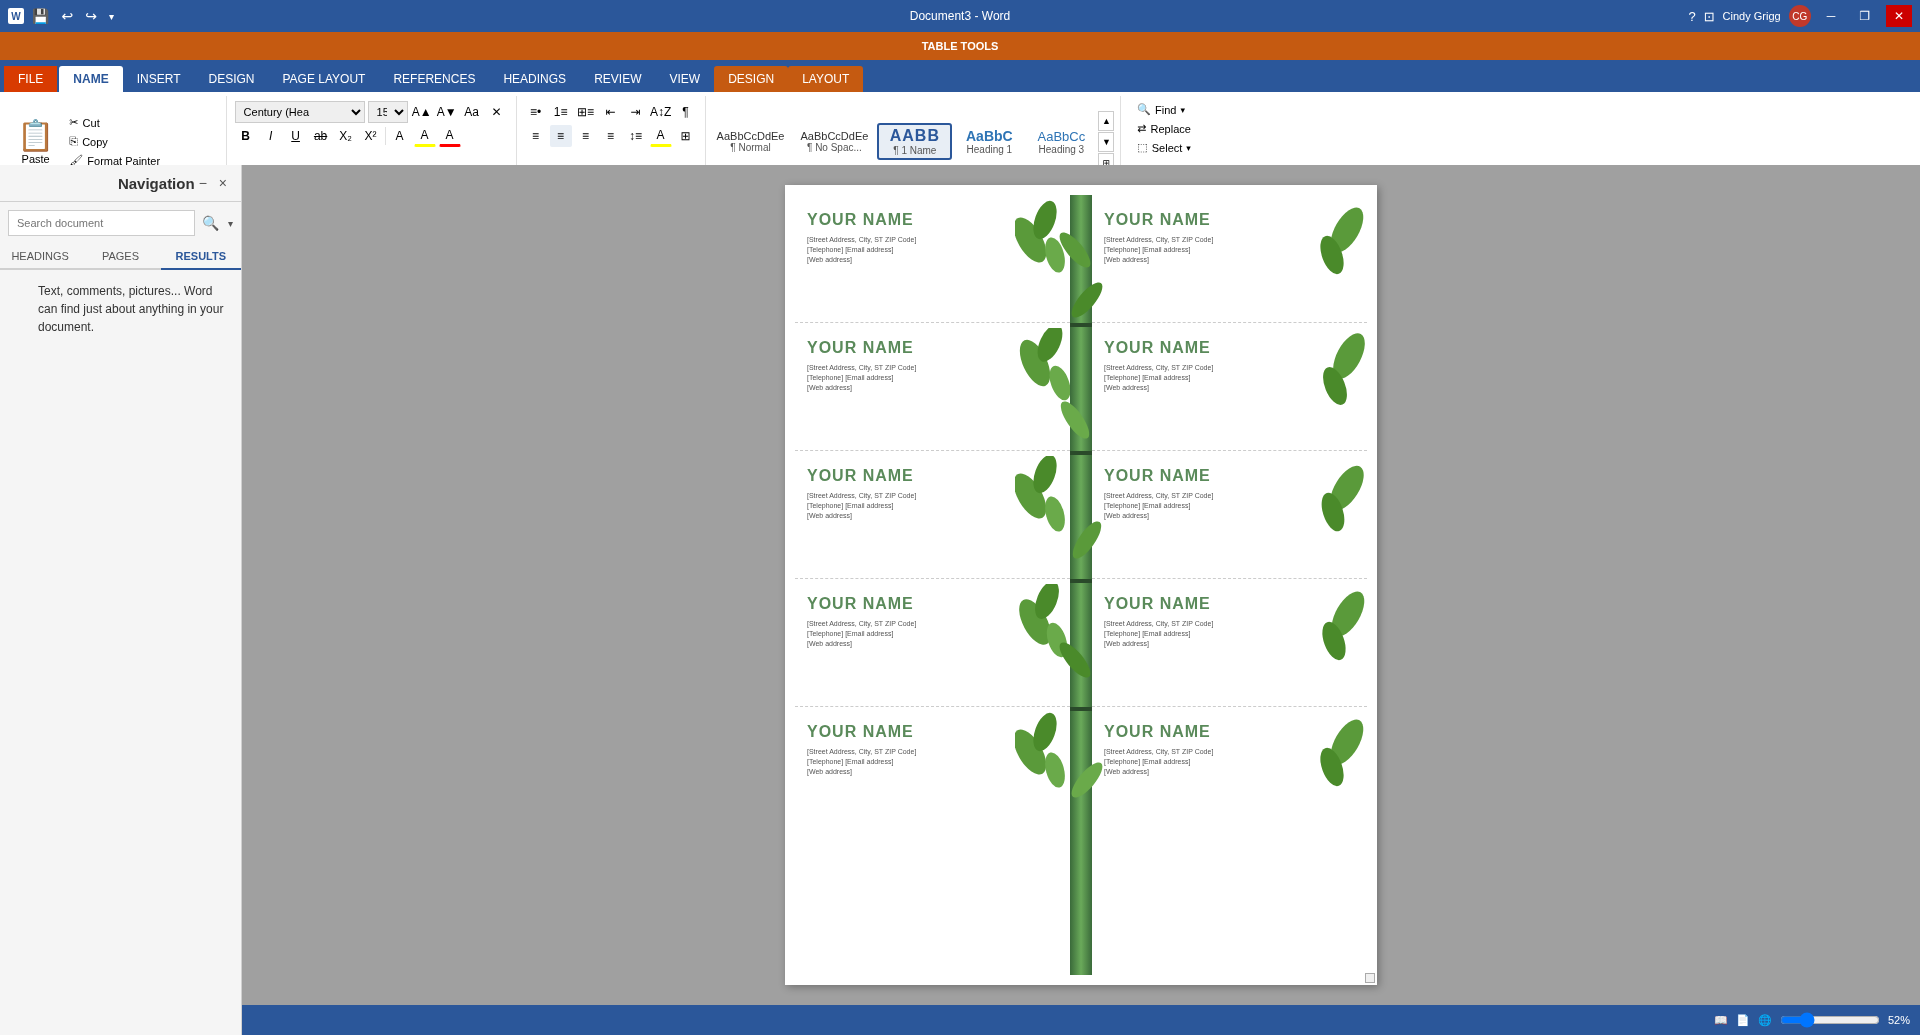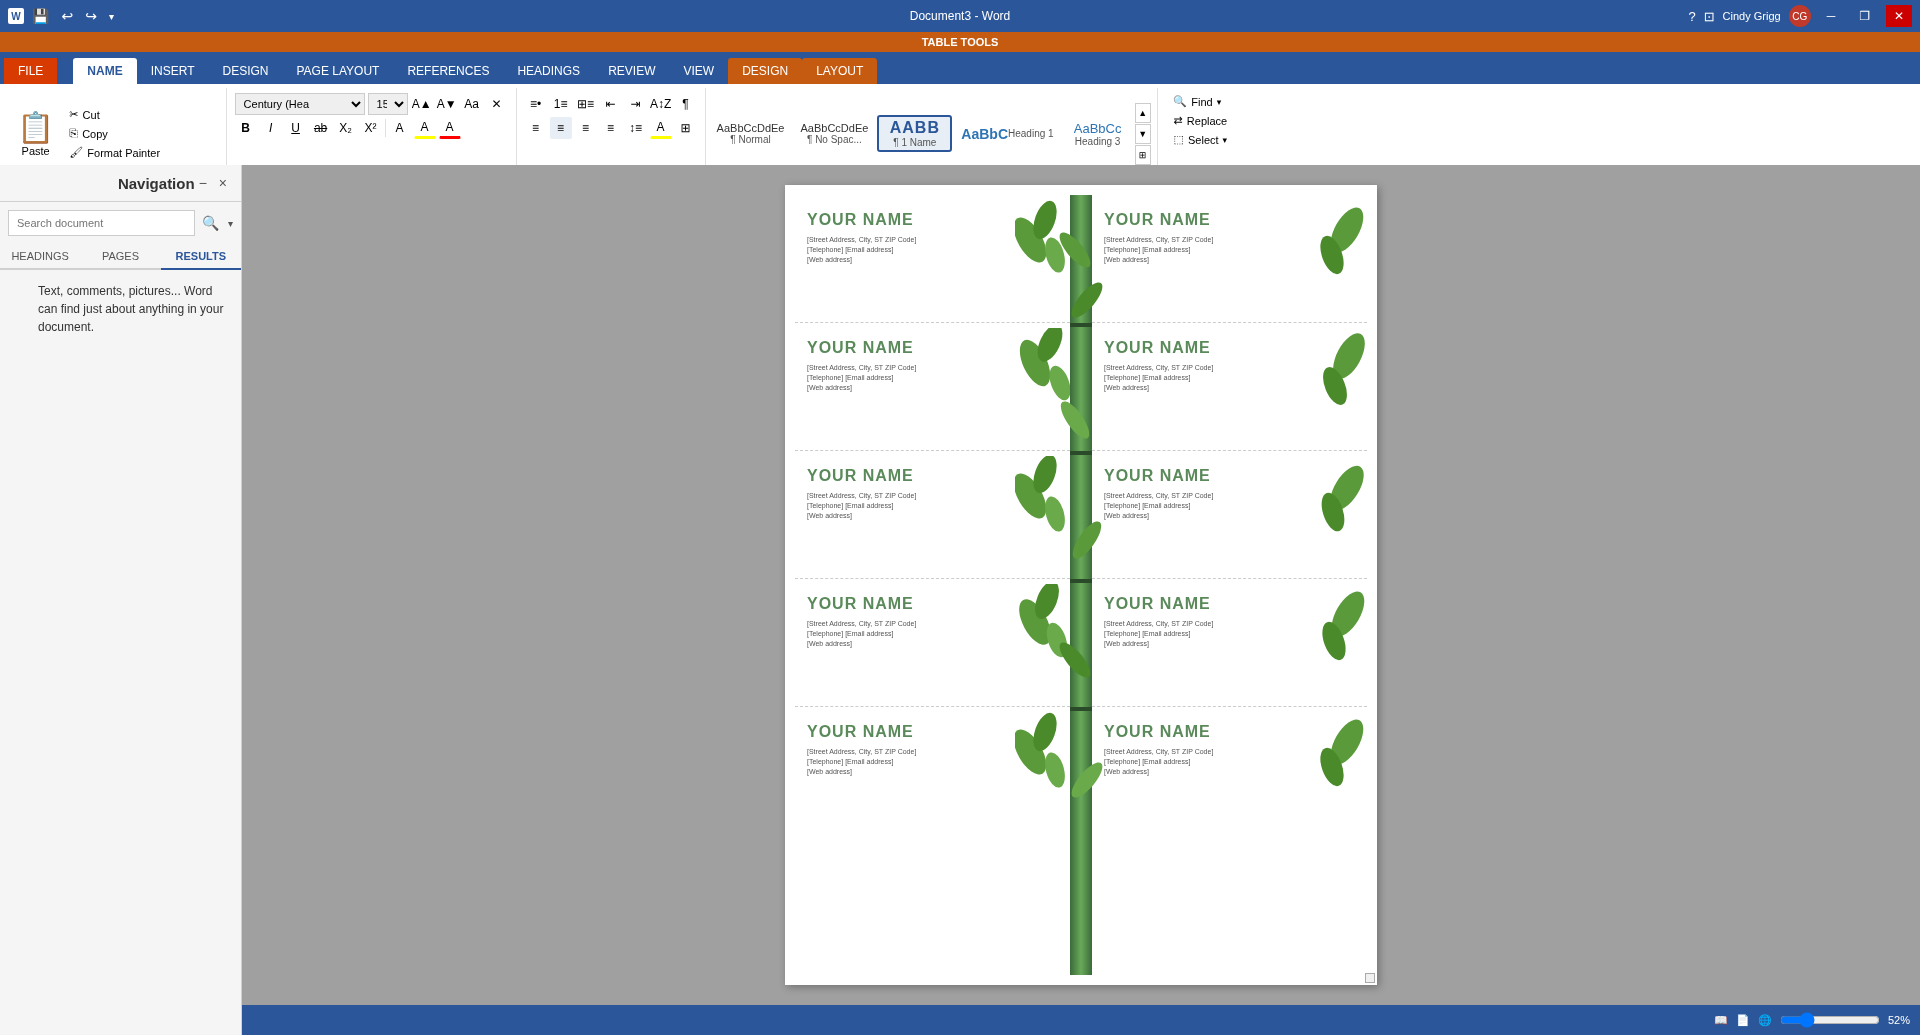--- a/index.html
+++ b/index.html
@@ -30,23 +30,23 @@
       padding-left: 4px;
     }
     .ribbon-tab {
       padding: 6px 14px;
       font-size: 12px;
       cursor: pointer;
       color: white;
       border-radius: 3px 3px 0 0;
     }
     .ribbon-tab.active { background: #fff; color: #2b579a; font-weight: bold; }
-    .ribbon-tab.file { background: #d83b01; color: white; margin-right: 16px; border-radius: 0; }
+    .ribbon-tab.file { background: #d83b01; color: white; margin-right: 2px; border-radius: 0; }
     .table-tools-bar {
-      height: 20px;
+      height: 28px;
       background: #c55a11;
       display: flex;
       align-items: center;
       justify-content: center;
     }
     .table-tools-bar span { color: white; font-size: 11px; font-weight: bold; }
 
     
     .ribbon {
       height: 100px;
@@ -393,21 +393,21 @@
       <div style="display:flex;flex-direction:column;align-items:center;padding:2px 6px;cursor:pointer;border:1px solid transparent;border-radius:3px;min-width:75px;">
         <span style="font-size:11px;color:#333;">AaBbCcDdEe</span>
         <span style="font-size:10px;color:#555;">¶ No Spac...</span>
       </div>
 
       <div style="display:flex;flex-direction:column;align-items:center;padding:2px 6px;cursor:pointer;border:2px solid #2b579a;border-radius:3px;background:#e8eef5;min-width:75px;">
         <span style="font-size:16px;font-weight:bold;color:#2b579a;letter-spacing:1px;">AABB</span>
         <span style="font-size:10px;color:#555;">¶ 1 Name</span>
       </div>
 
-      <div style="display:flex;flex-direction:row;align-items:center;padding:2px 6px;cursor:pointer;border:1px solid transparent;border-radius:3px;min-width:70px;">
+      <div style="display:flex;flex-direction:column;align-items:center;padding:2px 6px;cursor:pointer;border:1px solid transparent;border-radius:3px;min-width:70px;">
         <span style="font-size:14px;color:#2e74b5;font-weight:bold;">AaBbC</span>
         <span style="font-size:10px;color:#555;">Heading 1</span>
       </div>
 
       <div style="display:flex;flex-direction:column;align-items:center;padding:2px 6px;cursor:pointer;border:1px solid transparent;border-radius:3px;min-width:70px;">
         <span style="font-size:13px;color:#2e74b5;">AaBbCc</span>
         <span style="font-size:10px;color:#555;">Heading 3</span>
       </div>
     </div>
     <div style="display:flex;flex-direction:column;justify-content:center;gap:1px;padding:2px;">

